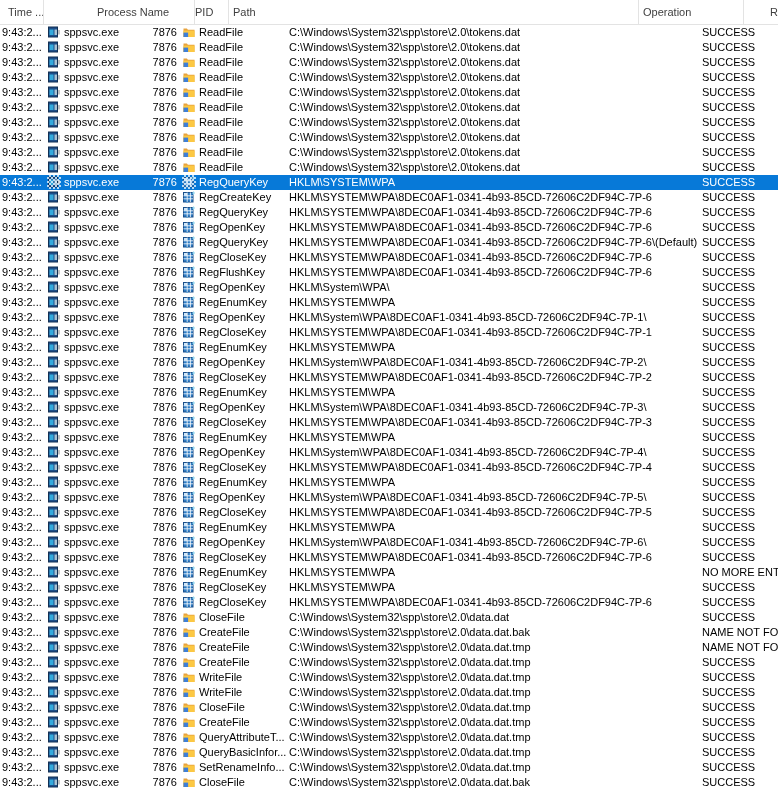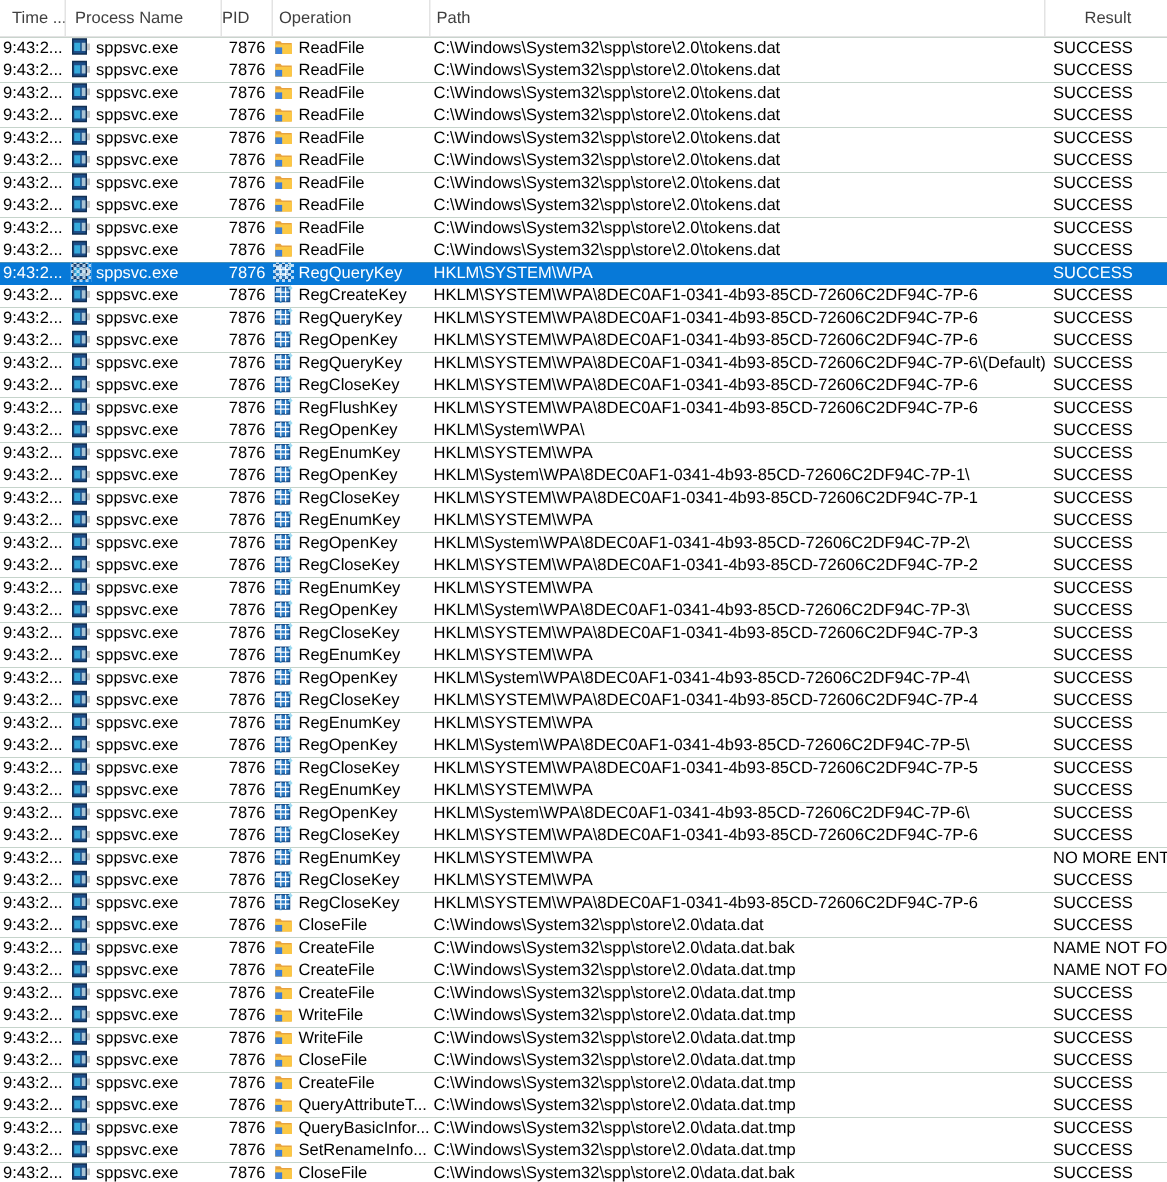--- a/index.html
+++ b/index.html
@@ -1,26 +1,26 @@
 <!DOCTYPE html>
 <html><head>
 <meta charset="utf-8">
 <style>
   * { box-sizing: border-box; margin: 0; padding: 0; }
   html,body { width: 778px; height: 788px; overflow: hidden; background:#fff; }
   body { font-family: "Liberation Sans", sans-serif; font-size: 11px; color:#000; }
 
-  .window { width:778px; height:788px; overflow:hidden; background:#14532d; position:relative; }
+  .window { width:778px; height:788px; overflow:hidden; background:#fdba74; position:relative; }
 
   
   .hdr { display:flex; height:25px; background:#fff; border-bottom:1px solid #e3e3e3; color:#3f3f3f; }
   .hdr .hc { height:100%; line-height:24px; white-space:nowrap; overflow:hidden;
              border-right:1px solid #e3e3e3; flex:none; }
   .hc.time   { width:44px;  padding-left:8px; }
-  .hc.proc   { width:104px; padding-left:6px; }
+  .hc.proc   { width:104px; padding-left:6px;margin-left:47px; }
   .hc.pid    { width:34px;  padding-right:22px; text-align:right; }
   .hc.op     { width:105px; padding-left:4px; }
   .hc.path   { width:410px; padding-left:4px; }
   .hc.result { width:81px;  padding-left:6px; border-right:none;margin-left:20px; }
 
   
   .rows { height:763px; overflow:hidden; }
   .row { display:flex; height:15px; line-height:15px; background:#fff; color:#000; }
   .row .c { flex:none; white-space:nowrap; overflow:hidden; height:15px; }
   .c.time   { width:44px;  padding-left:2px; }
@@ -46,22 +46,22 @@
 </style>
 </head>
 <body>
 
 <div class="window">
 
   <div class="hdr">
     <div class="hc time">Time ...</div>
     <div class="hc proc">Process Name</div>
     <div class="hc pid">PID</div>
+    <div class="hc path">Path</div>
     <div class="hc op">Operation</div>
-    <div class="hc path">Path</div>
     <div class="hc result">Result</div>
   </div>
 
   <div class="rows">
       <div class="row">
         <div class="c time">9:43:2...</div>
         <div class="c proc"><span class="iw"><svg width="12" height="12" viewBox="0 0 12 12">
   <rect x="0.5" y="1" width="9" height="10" fill="#1d4e89" stroke="#122f52" stroke-width="1"></rect>
   <rect x="1.5" y="3.5" width="4" height="5.5" fill="#35aadc"></rect>
   <rect x="6.5" y="3.5" width="2.5" height="5.5" fill="#a9c3d4"></rect>

